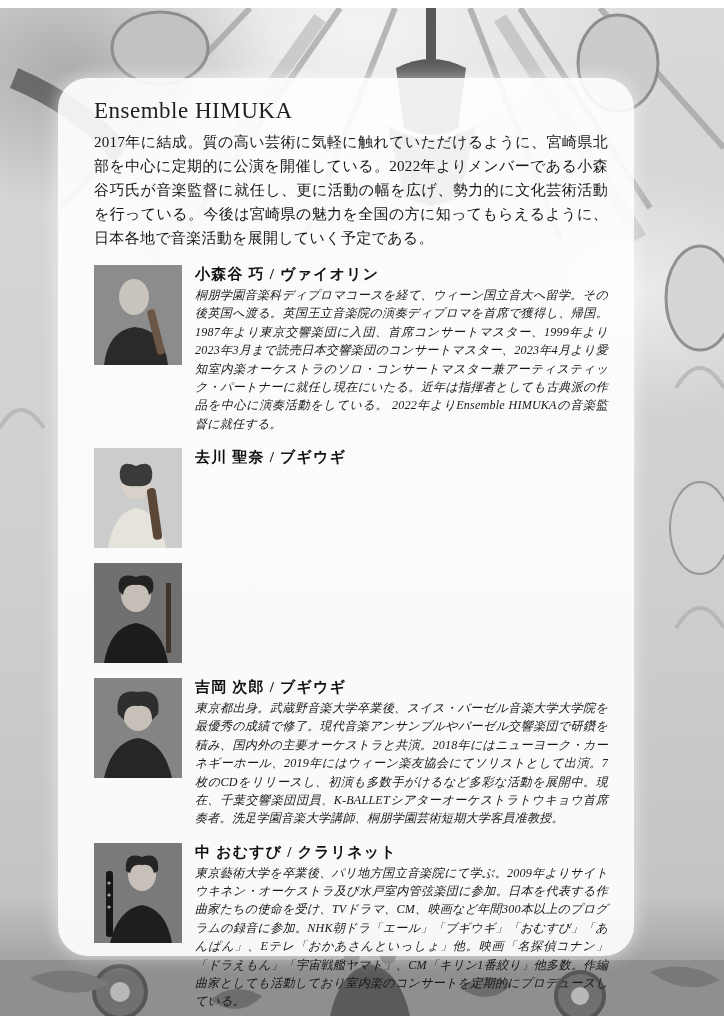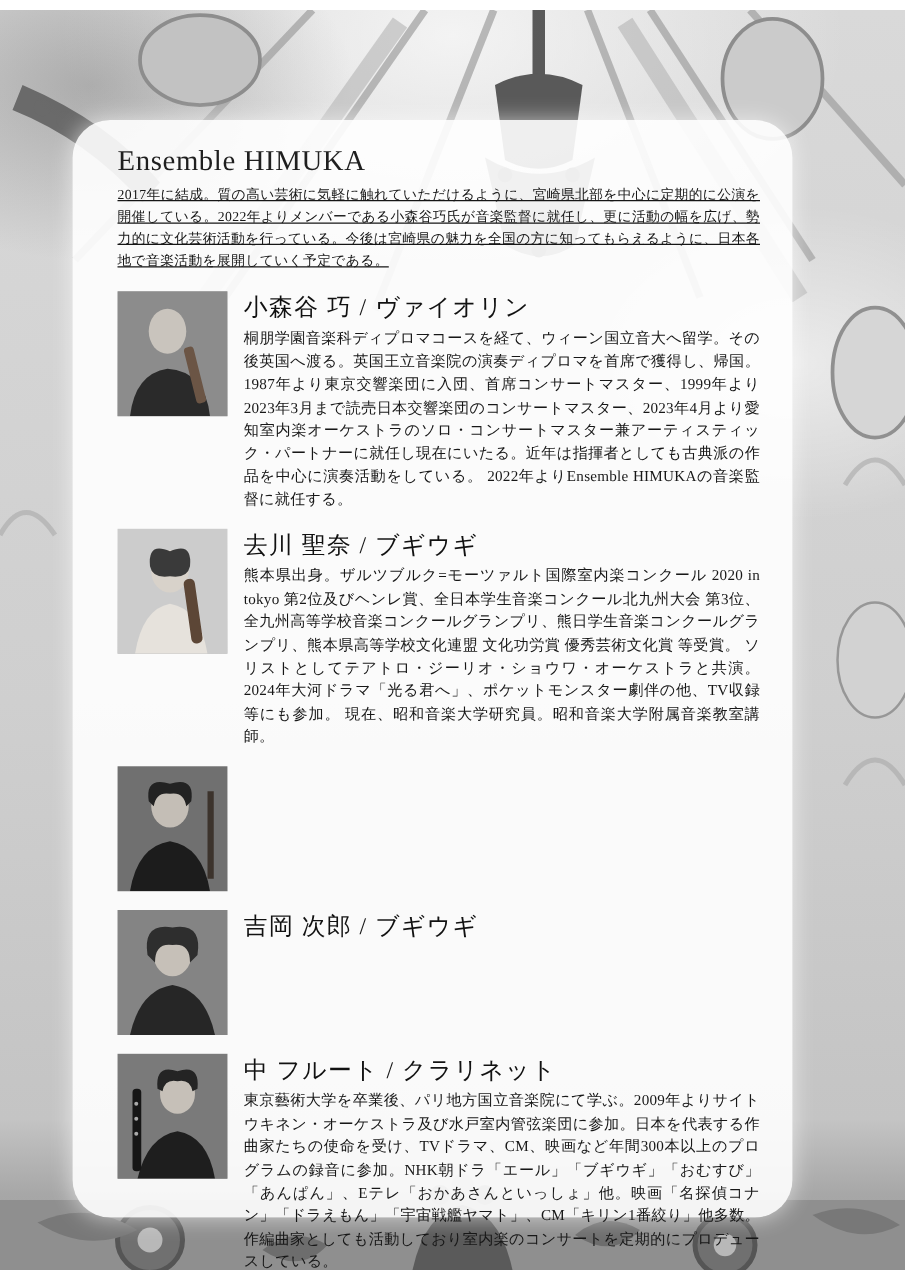--- a/index.html
+++ b/index.html
@@ -13,48 +13,48 @@
     position:absolute;left:0;top:8px;width:724px;height:1008px;
     background:
       radial-gradient(ellipse 260px 180px at 88% 28%, rgba(255,255,255,.55), rgba(255,255,255,0) 70%),
       radial-gradient(ellipse 300px 200px at 10% 6%, rgba(90,90,90,.35), rgba(90,90,90,0) 70%),
       radial-gradient(ellipse 420px 260px at 50% 2%, rgba(250,250,250,.8), rgba(250,250,250,0) 75%),
       linear-gradient(180deg,#d9d9d9 0%,#cfcfcf 55%,#c4c4c4 88%,#a7a7a7 94%,#9e9e9e 100%);
   }
   .bg-svg{position:absolute;left:0;top:8px;}
   
   .card{
-    position:absolute;left:58px;top:96px;width:576px;height:878px;
+    position:absolute;left:58px;top:78px;width:576px;height:878px;
     background:rgba(255,255,255,.90);
     border-radius:30px;
     box-shadow:0 0 18px rgba(255,255,255,.6);
     padding:20px 26px 16px 36px;box-sizing:border-box;
   }
   .ens-title{
     font-size:23px;color:#1f1f1f;letter-spacing:.5px;font-weight:normal;
     margin:0 0 6px 0;
   }
   .intro{
-    font-size:11px;line-height:1.6;color:#161616;text-align:justify;
-    letter-spacing:.3px;margin:0;text-decoration:underline;
+    font-size:15px;line-height:1.6;color:#161616;text-align:justify;
+    letter-spacing:.3px;margin:0;
   }
   .member{display:flex;gap:13px;margin-top:15px;align-items:flex-start;}
   .portrait{
     width:88px;height:100px;flex:0 0 88px;position:relative;overflow:hidden;
     background:linear-gradient(180deg,#9b9b9b,#7e7e7e);
   }
   .portrait.light{background:linear-gradient(180deg,#d7d7d7,#bdbdbd);}
   .portrait svg{display:block;}
   .member-text{flex:1 1 auto;min-width:0;}
   .member-name{
-    font-size:19px;font-weight:normal;color:#111;letter-spacing:1.2px;margin:0 0 2px 0;
+    font-size:15px;font-weight:bold;color:#111;letter-spacing:1.2px;margin:0 0 2px 0;
   }
   .member-bio{
     font-size:12.1px;line-height:1.52;color:#171717;text-align:justify;
-    letter-spacing:.2px;margin:0;white-space:pre-line;
+    letter-spacing:.2px;margin:0;white-space:pre-line;font-style:italic;
   }
 </style>
 </head>
 <body>
 
 <div class="bg-photo"></div>
 <svg class="bg-svg" width="724" height="1008" viewBox="0 0 724 1008" aria-hidden="true">
 
   <g stroke="#9f9f9f" stroke-width="6" fill="none" opacity=".7">
     <path d="M340 0 L180 230"></path>
@@ -142,21 +142,20 @@
       <svg width="88" height="100" viewBox="0 0 88 100">
           <rect width="88" height="100" fill="#cccccc"></rect>
           <ellipse cx="42" cy="34" rx="15" ry="17" fill="#d8d2ca"></ellipse>
           <path d="M42 18 q18 -8 16 12 q-2 10 -16 8 q-14 2 -16 -8 q-2 -20 16 -12 z" fill="#3a3a3a"></path>
           <path d="M14 100 q6 -36 28 -40 q24 4 30 40 z" fill="#e6e2dc"></path>
           <rect x="56" y="40" width="9" height="52" rx="4" fill="#5c4636" transform="rotate(-8 60 66)"></rect>
         </svg>
     </div>
     <div class="member-text">
       <p class="member-name">去川 聖奈 / ブギウギ</p>
-      <p class="member-bio">熊本県出身。ザルツブルク=モーツァルト国際室内楽コンクール 2020 in tokyo 第2位及びヘンレ賞、全日本学生音楽コンクール北九州大会 第3位、全九州高等学校音楽コンクールグランプリ、熊日学生音楽コンクールグランプリ、熊本県高等学校文化連盟 文化功労賞 優秀芸術文化賞 等受賞。 ソリストとしてテアトロ・ジーリオ・ショウワ・オーケストラと共演。 2024年大河ドラマ「光る君へ」、ポケットモンスター劇伴の他、TV収録等にも参加。 現在、昭和音楽大学研究員。昭和音楽大学附属音楽教室講師。</p>
     </div>
   </div>
 
   <div class="member">
     <div class="portrait" title="portrait-man-dark-suit-cello">
       <svg width="88" height="100" viewBox="0 0 88 100">
           <rect width="88" height="100" fill="#707070"></rect>
           <ellipse cx="42" cy="32" rx="15" ry="17" fill="#c4beb6"></ellipse>
           <path d="M42 14 q20 -6 17 14 l-4 4 q-2 -12 -13 -10 q-11 -2 -13 10 l-4 -4 q-3 -20 17 -14 z" fill="#222222"></path>
           <path d="M10 100 q6 -36 32 -40 q26 4 32 40 z" fill="#1c1c1c"></path>
@@ -171,35 +170,36 @@
     <div class="portrait" title="portrait-man-flutist">
       <svg width="88" height="100" viewBox="0 0 88 100">
           <rect width="88" height="100" fill="#848484"></rect>
           <ellipse cx="44" cy="36" rx="15" ry="17" fill="#c6c0b8"></ellipse>
           <path d="M44 14 q24 -4 20 22 l-6 6 q0 -16 -14 -14 q-14 -2 -14 14 l-6 -6 q-4 -26 20 -22 z" fill="#2e2e2e"></path>
           <path d="M10 100 q8 -36 34 -40 q26 4 34 40 z" fill="#262626"></path>
         </svg>
     </div>
     <div class="member-text">
       <p class="member-name">吉岡 次郎 / ブギウギ</p>
+      <p class="member-bio">東京都出身。武蔵野音楽大学卒業後、スイス・バーゼル音楽大学大学院を最優秀の成績で修了。現代音楽アンサンブルやバーゼル交響楽団で研鑽を積み、国内外の主要オーケストラと共演。2018年にはニューヨーク・カーネギーホール、2019年にはウィーン楽友協会にてソリストとして出演。7枚のCDをリリースし、初演も多数手がけるなど多彩な活動を展開中。現在、千葉交響楽団団員、K-BALLETシアターオーケストラトウキョウ首席奏者。洗足学園音楽大学講師、桐朋学園芸術短期大学客員准教授。</p>
     </div>
   </div>
 
   <div class="member">
     <div class="portrait" title="portrait-man-with-clarinet">
       <svg width="88" height="100" viewBox="0 0 88 100">
           <rect width="88" height="100" fill="#7a7a7a"></rect>
           <ellipse cx="48" cy="32" rx="14" ry="16" fill="#c6c0b8"></ellipse>
           <path d="M48 14 q18 -6 16 14 l-4 2 q-2 -10 -12 -8 q-10 -2 -12 8 l-4 -2 q-2 -20 16 -14 z" fill="#242424"></path>
           <path d="M16 100 q8 -34 32 -38 q24 4 30 38 z" fill="#1e1e1e"></path>
           <rect x="12" y="28" width="7" height="66" rx="3" fill="#161616"></rect>
           <circle cx="15" cy="40" r="1.6" fill="#aaaaaa"></circle>
           <circle cx="15" cy="52" r="1.6" fill="#aaaaaa"></circle>
           <circle cx="15" cy="64" r="1.6" fill="#aaaaaa"></circle>
         </svg>
     </div>
     <div class="member-text">
-      <p class="member-name">中 フルート / クラリネット</p>
+      <p class="member-name">中 おむすび / クラリネット</p>
       <p class="member-bio">東京藝術大学を卒業後、パリ地方国立音楽院にて学ぶ。2009年よりサイトウキネン・オーケストラ及び水戸室内管弦楽団に参加。日本を代表する作曲家たちの使命を受け、TVドラマ、CM、映画など年間300本以上のプログラムの録音に参加。NHK朝ドラ「エール」「ブギウギ」「おむすび」「あんぱん」、Eテレ「おかあさんといっしょ」他。映画「名探偵コナン」「ドラえもん」「宇宙戦艦ヤマト」、CM「キリン1番絞り」他多数。作編曲家としても活動しており室内楽のコンサートを定期的にプロデュースしている。</p>
     </div>
   </div>
 
 </div>
 
 </body></html>

